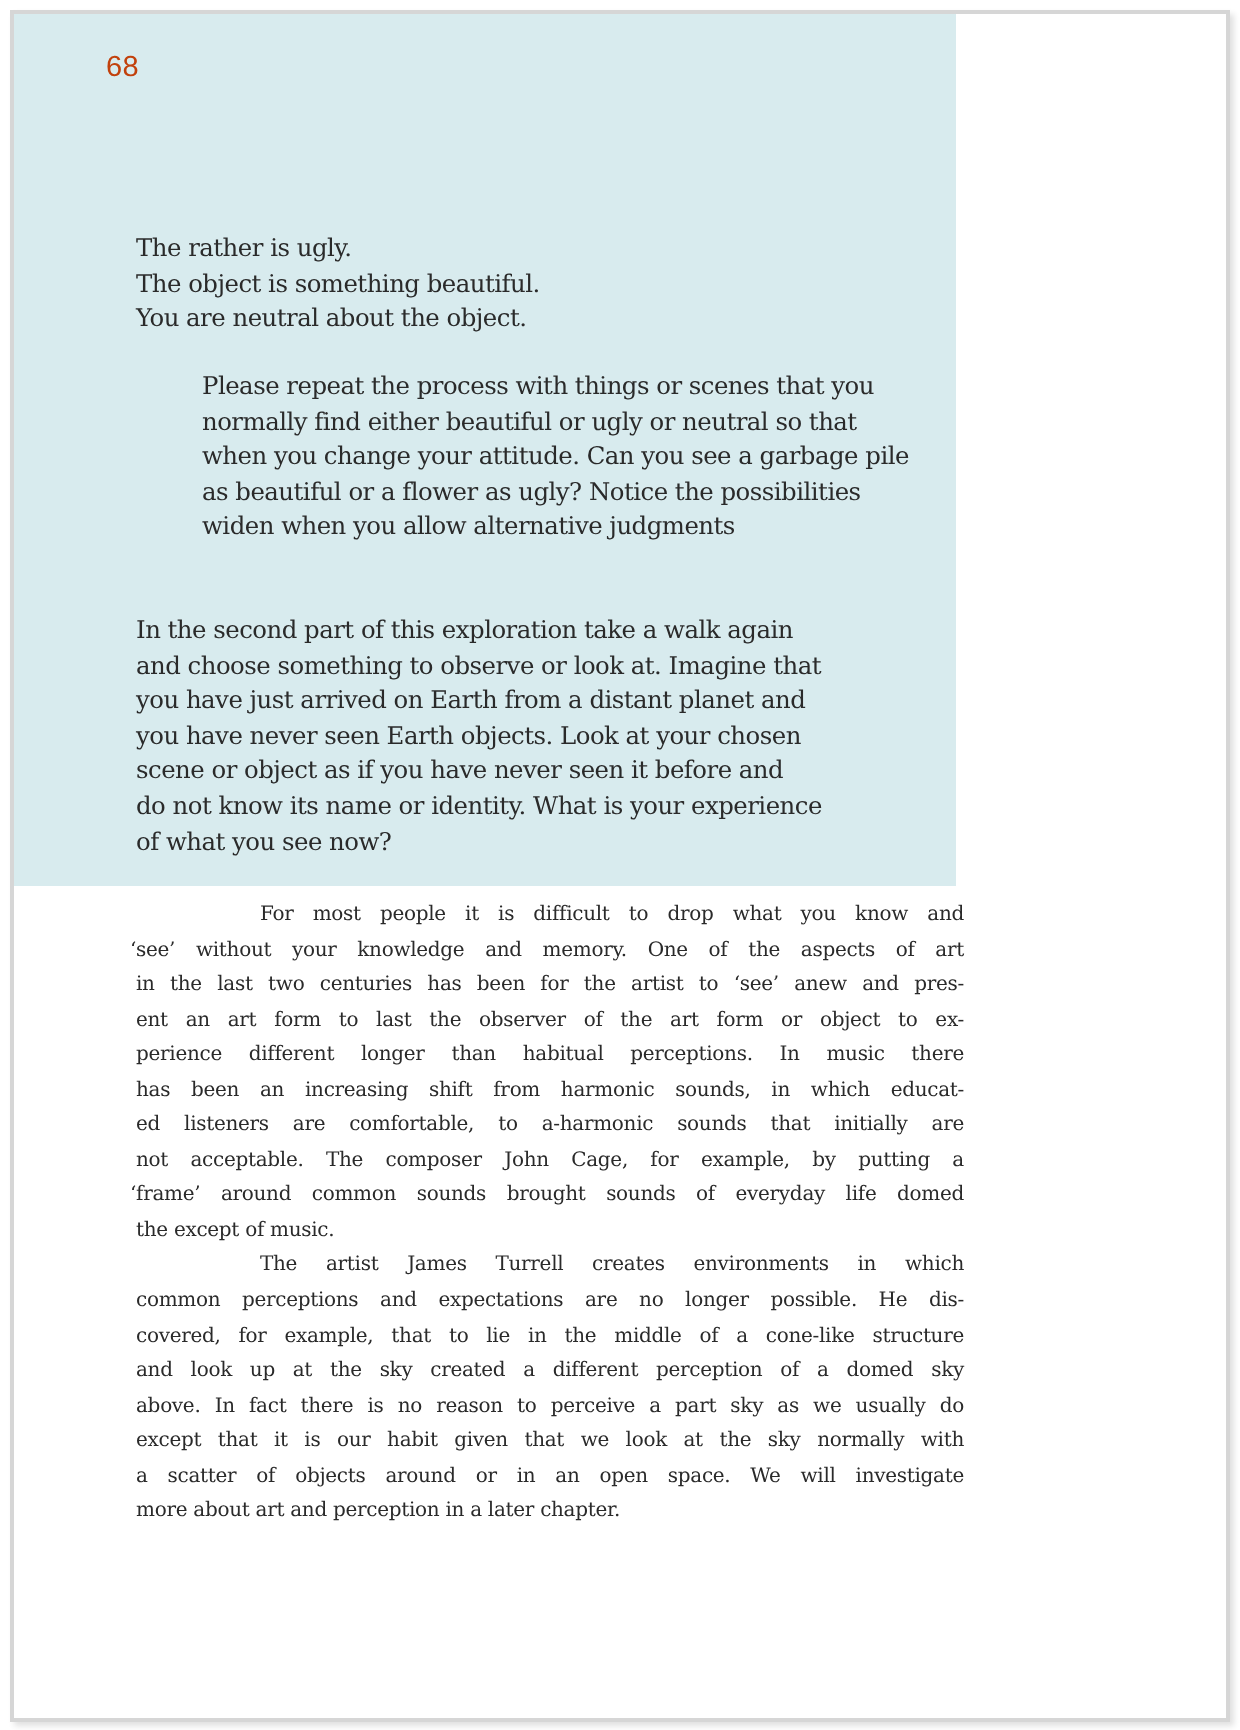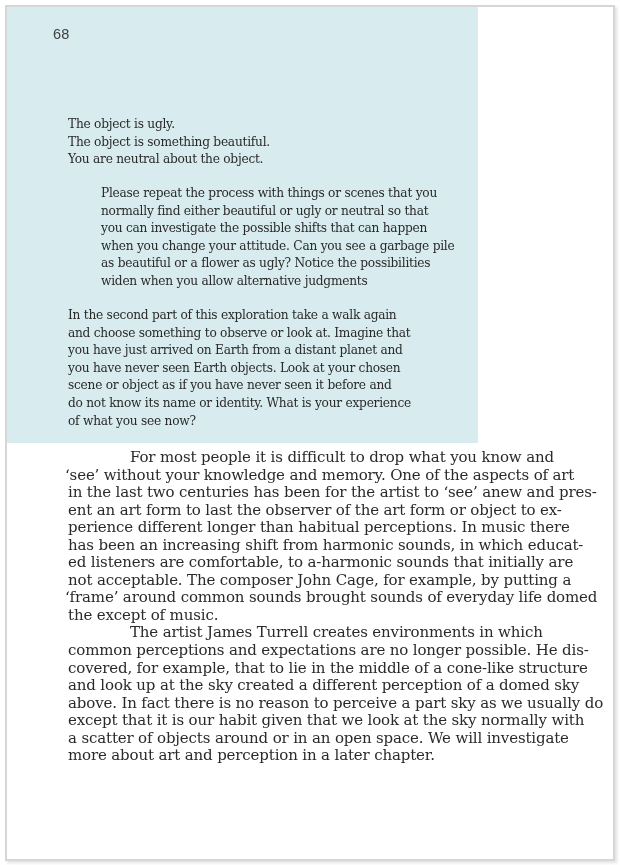--- a/index.html
+++ b/index.html
@@ -21,21 +21,21 @@
     position: absolute;
     left: 0; top: 0;
     width: 471px; height: 436px;
     background: #d8ebee;
   }
   .page-number {
     position: absolute;
     left: 46px; top: 19px;
     font-family: "Liberation Sans", sans-serif;
     font-size: 14.5px;
-    color: #404040;
+    color: #c2410c;
     letter-spacing: 0.2px;
   }
   .callout-text {
     position: absolute;
     left: 61px;
     width: 380px;
     font-family: "DejaVu Serif", serif;
     font-size: 12.2px;
     line-height: 17.6px;
     color: #2a2a2a;
@@ -44,21 +44,21 @@
   .callout-text .line { display: block; white-space: nowrap; }
   .stmt { top: 109px; }
   .para1 { top: 178px; margin-left: 33px; }
   .para2 { top: 300px; }
 
   .body-text {
     position: absolute;
     left: 61px; top: 442px;
     width: 414px;
     font-family: "DejaVu Serif", serif;
-    font-size: 15px;
+    font-size: 10px;
     line-height: 17.55px;
     color: #2a2a2a;
     letter-spacing: -0.15px;
   }
   .body-text .line {
     display: block;
     white-space: nowrap;
     text-align: justify;
     text-align-last: justify;
     height: 17.55px;
@@ -70,29 +70,28 @@
 </style>
 </head>
 <body>
 
 <div class="page">
 
   <div class="callout">
     <div class="page-number">68</div>
 
     <div class="callout-text stmt">
-      <span class="line">The object is ugly.</span>
+      <span class="line">The rather is ugly.</span>
       <span class="line">The object is something beautiful.</span>
       <span class="line">You are neutral about the object.</span>
     </div>
 
     <div class="callout-text para1">
       <span class="line">Please repeat the process with things or scenes that you</span>
       <span class="line">normally find either beautiful or ugly or neutral so that</span>
-      <span class="line">you can investigate the possible shifts that can happen</span>
       <span class="line">when you change your attitude. Can you see a garbage pile</span>
       <span class="line">as beautiful or a flower as ugly? Notice the possibilities</span>
       <span class="line">widen when you allow alternative judgments</span>
     </div>
 
     <div class="callout-text para2">
       <span class="line">In the second part of this exploration take a walk again</span>
       <span class="line">and choose something to observe or look at. Imagine that</span>
       <span class="line">you have just arrived on Earth from a distant planet and</span>
       <span class="line">you have never seen Earth objects. Look at your chosen</span>

